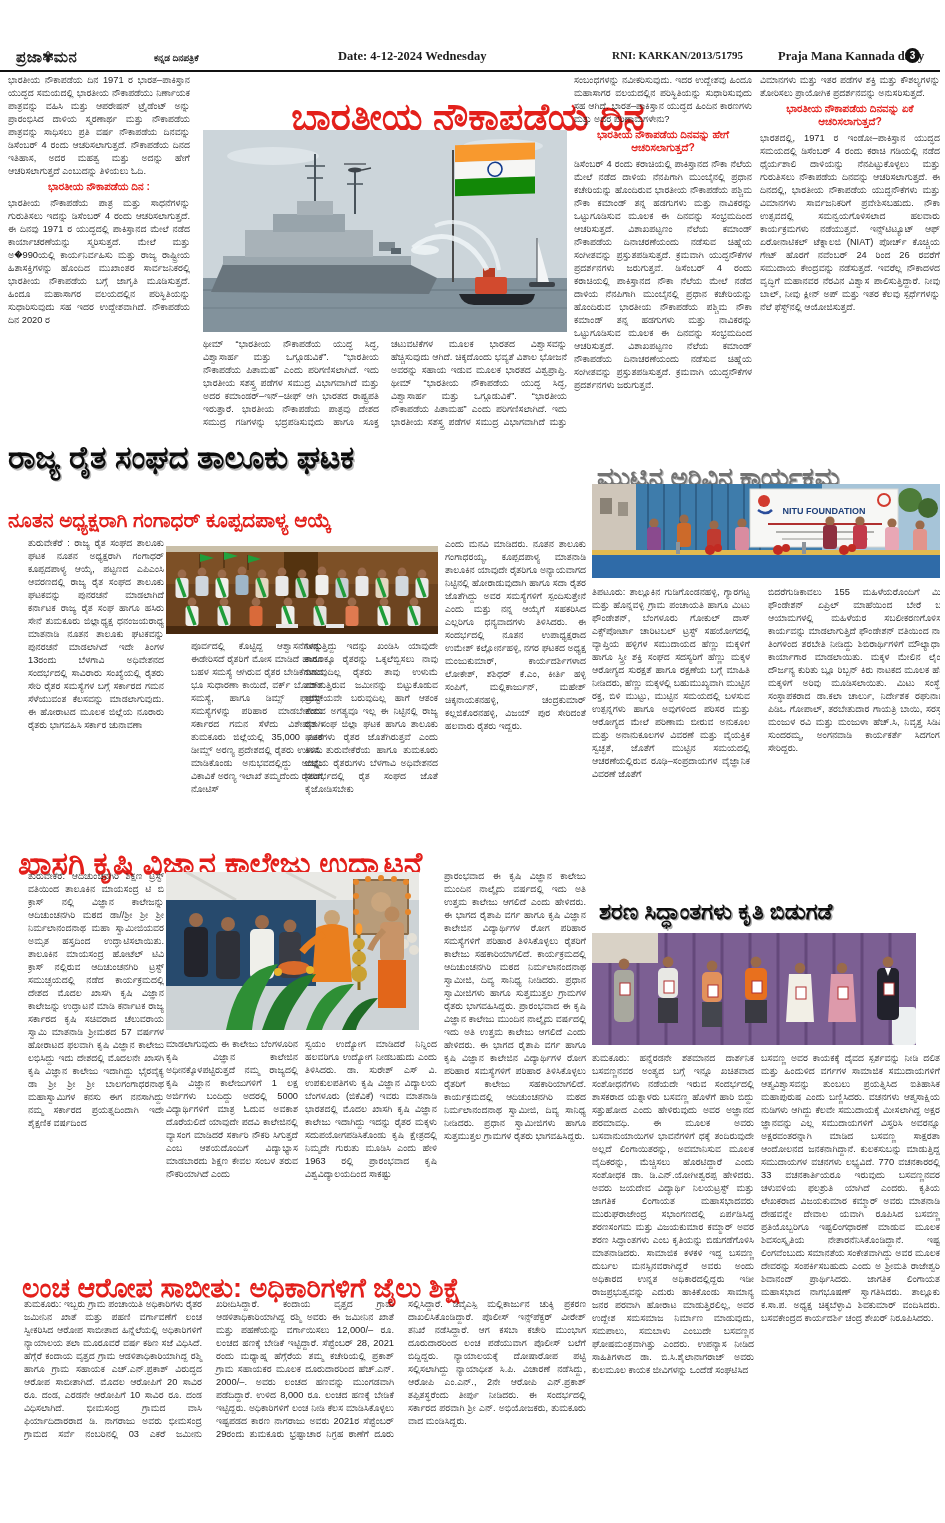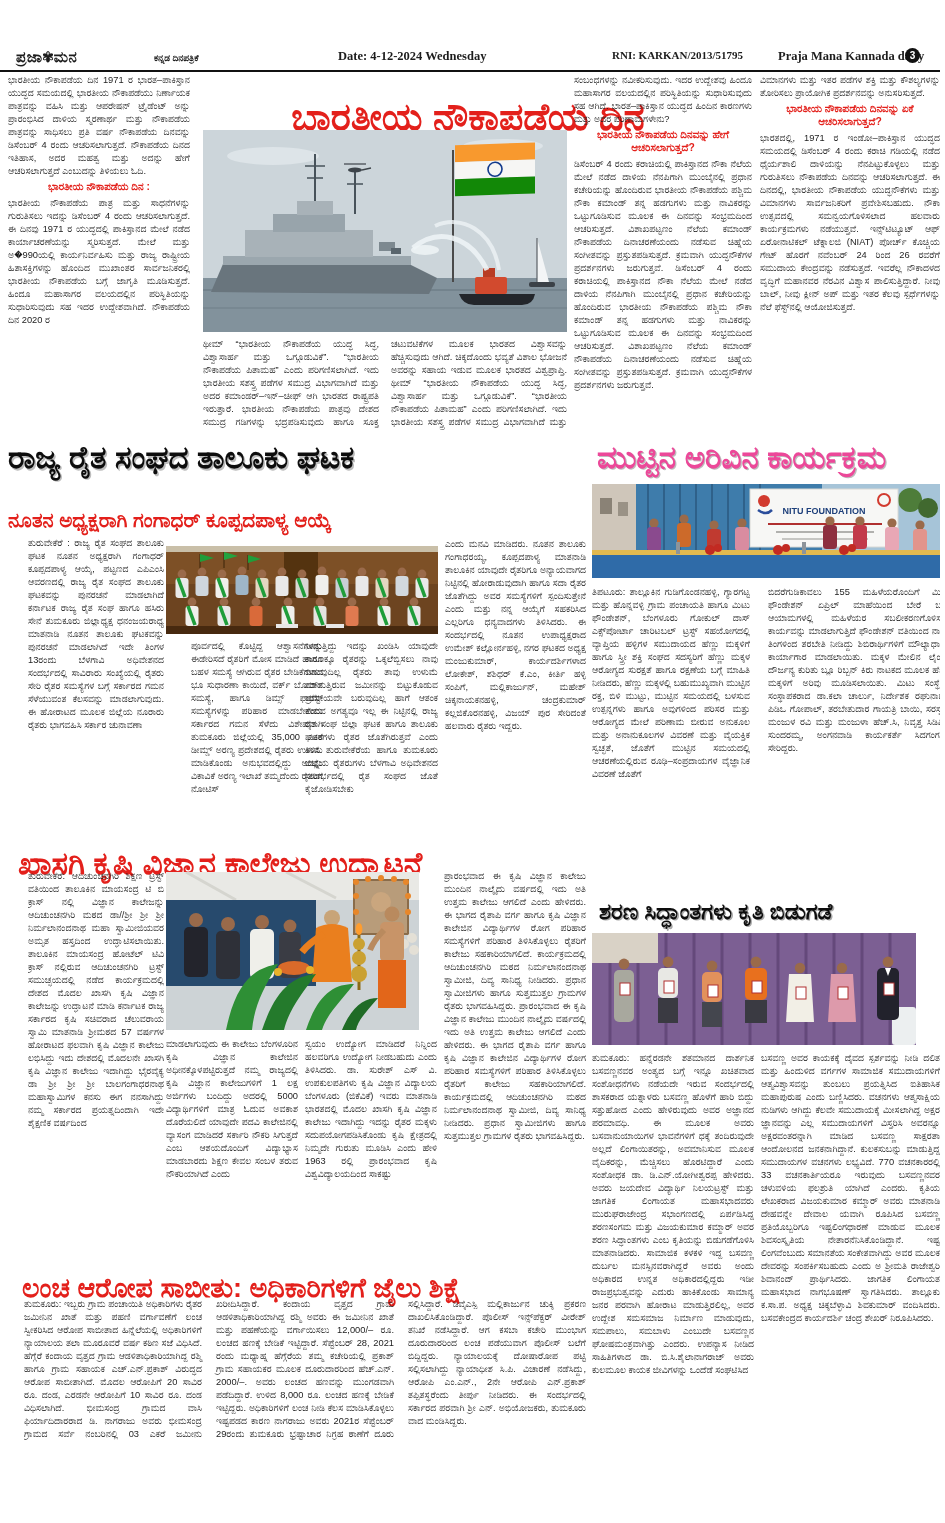--- a/index.html
+++ b/index.html
@@ -181,21 +181,21 @@
     </div>
     <div class="col" style="left:305px;top:640px;width:133px;height:182px;">
       <span>ನೀಡುತ್ತಿದ್ದು ಇದನ್ನು ಖಂಡಿಸಿ ಯಾವುದೇ ಕಾರಣಕ್ಕೂ ರೈತರನ್ನು ಒಕ್ಕಲೆಬ್ಬಿಸಲು ನಾವು ಬಿಡುವುದಿಲ್ಲ ರೈತರು ತಾವು ಉಳುಮೆ ಮಾಡುತ್ತಿರುವ ಜಮೀನನ್ನು ಬಿಟ್ಟುಕೊಡುವ ಪ್ರಮೇಯವೇ ಬರುವುದಿಲ್ಲ ಹಾಗೆ ಆತಂಕ ಪಡುವ ಅಗತ್ಯವೂ ಇಲ್ಲ ಈ ನಿಟ್ಟಿನಲ್ಲಿ ರಾಜ್ಯ ರೈತ ಸಂಘ ಜಿಲ್ಲಾ ಘಟಕ ಹಾಗೂ ತಾಲೂಕು ಘಟಕಗಳು ರೈತರ ಜೊತೆಗಿರುತ್ತವೆ ಎಂದು ತಿಳಿಸಿ ತುರುವೇಕೆರೆಯ ಹಾಗೂ ತುಮಕೂರು ಜಿಲ್ಲೆಯ ರೈತರುಗಳು ಬೆಳಗಾವಿ ಅಧಿವೇಶನದ ಸಂದರ್ಭದಲ್ಲಿ ರೈತ ಸಂಘದ ಜೊತೆ ಕೈಜೋಡಿಸಬೇಕು</span>
     </div>
     <div class="col" style="left:445px;top:538px;width:141px;height:284px;">
       <span>ಎಂದು ಮನವಿ ಮಾಡಿದರು. ನೂತನ ತಾಲೂಕು ಗಂಗಾಧರಯ್ಯ, ಕೂಪ್ಪದಪಾಳ್ಯ ಮಾತನಾಡಿ ತಾಲೂಕಿನ ಯಾವುದೇ ರೈತರಿಗೂ ಅನ್ಯಾಯವಾಗದ ನಿಟ್ಟಿನಲ್ಲಿ ಹೋರಾಡುವುದಾಗಿ ಹಾಗೂ ಸದಾ ರೈತರ ಜೊತೆಗಿದ್ದು ಅವರ ಸಮಸ್ಯೆಗಳಿಗೆ ಸ್ಪಂದಿಸುತ್ತೇನೆ ಎಂದು ಮತ್ತು ನನ್ನ ಆಯ್ಕೆಗೆ ಸಹಕರಿಸಿದ ಎಲ್ಲರಿಗೂ ಧನ್ಯವಾದಗಳು ತಿಳಿಸಿದರು. ಈ ಸಂದರ್ಭದಲ್ಲಿ ನೂತನ ಉಪಾಧ್ಯಕ್ಷರಾದ ಉಮೇಶ್ ಕಲ್ಲೋರ್ನಹಳ್ಳಿ, ನಗರ ಘಟಕದ ಅಧ್ಯಕ್ಷ ಮಂಜುಕುಮಾರ್, ಕಾರ್ಯದರ್ಶಿಗಳಾದ ಲೋಕೇಶ್, ಶಶಿಧರ್ ಕೆ.ಎಂ, ಕೀರ್ತಿ ಹಳ್ಳಿ ಸಂಪಿಗೆ, ಮಲ್ಲಿಕಾರ್ಜುನ್, ಮಹೇಶ್ ಚಿಕ್ಕನಾಯಕನಹಳ್ಳಿ, ಚಂದ್ರಕುಮಾರ್ ಕಲ್ಲಜಿಕೊರನಹಳ್ಳಿ, ವಿಜಯ್ ಪುರ ಸೇರಿದಂತೆ ಹಲವಾರು ರೈತರು ಇದ್ದರು.</span>
     </div>
   </div>
 
   <div>
-    <div class="hl" style="left:597px;top:442px;width:345px;font-size:31px;color:#ec4899;text-shadow:1.2px 1.2px 0 #bdbdbd;">ಮುಟ್ಟಿನ ಅರಿವಿನ ಕಾರ್ಯಕ್ರಮ</div>
+    <div class="hl" style="left:597px;top:464px;width:345px;font-size:26px;color:#737373;text-shadow:1.2px 1.2px 0 #bdbdbd;">ಮುಟ್ಟಿನ ಅರಿವಿನ ಕಾರ್ಯಕ್ರಮ</div>
 
     <svg class="photo" style="left:592px;top:484px;" width="348" height="94" viewBox="0 0 348 94">
       <defs>
         <g id="pw">
             <circle cx="0" cy="-13" r="4.6" fill="#9a6a4a"></circle>
             <rect x="-7" y="-9" width="14" height="24" rx="3.5" fill="currentColor"></rect>
           </g>
       </defs>
       <rect width="348" height="94" fill="#a6c4d8"></rect>
       <circle cx="318" cy="16" r="12" fill="#4e7d3a"></circle>

